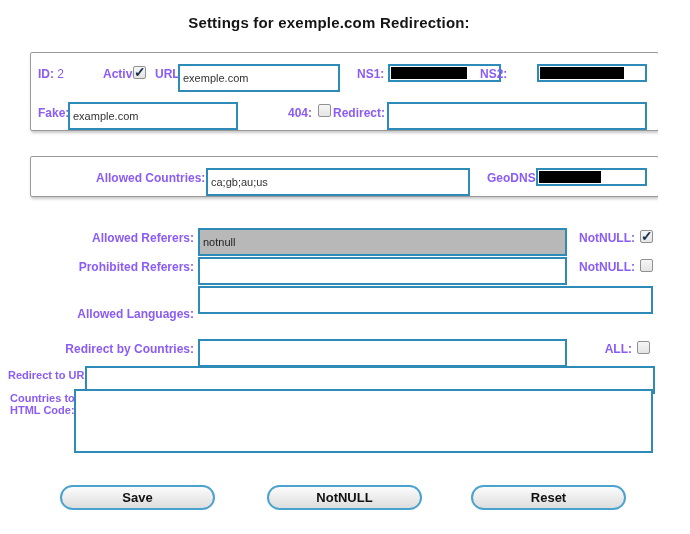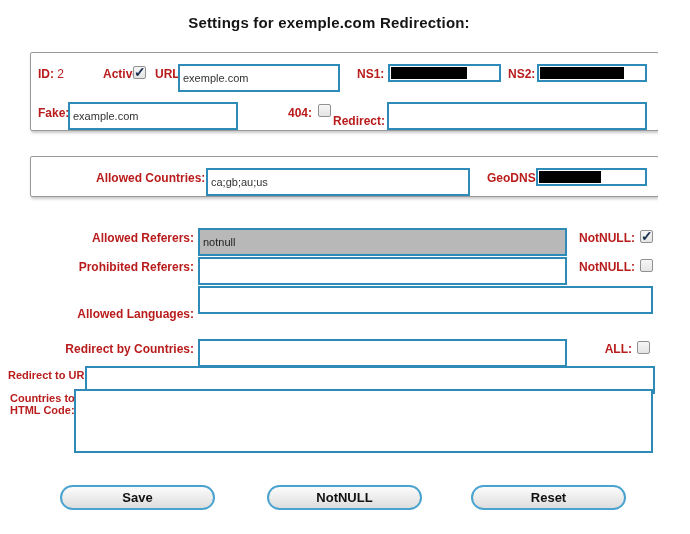--- a/index.html
+++ b/index.html
@@ -17,21 +17,21 @@
     border-radius:50%; background:#1c9ed9; color:#fff; font-size:9px; font-weight:bold;
     display:flex; align-items:center; justify-content:center; cursor:pointer;
     box-shadow:0 0 5px rgba(28,158,217,.65);
   }
   .groupbox {
     position:absolute; background:#fff; border:1px solid #9a9a9a; border-radius:2px;
     box-shadow:1px 2px 3px rgba(0,0,0,.22);
   }
   #box1 { left:30px; top:52px; width:629px; height:79px; }
   #box2 { left:30px; top:156px; width:629px; height:41px; }
-  .lbl { position:absolute; font-size:12px; font-weight:bold; color:#b91c1c; white-space:nowrap; }
+  .lbl { position:absolute; font-size:12px; font-weight:bold; color:#8b5cf6; white-space:nowrap; }
   .val { font-weight:normal; }
   .tin {
     position:absolute; height:18px; border:2px solid #2e8bb8; background:#fff;
     font-family:"Liberation Sans", sans-serif; font-size:11px; color:#333;
     padding:12px 3px; outline:none; border-radius:0;
   }
   .grey-bg { background:#b8b8b8; color:#222; }
   .redact-wrap { position:absolute; height:18px; border:2px solid #2e8bb8; background:#fff; }
   .redact { position:absolute; left:1px; top:1px; bottom:1px; background:#000; }
   .cb {
@@ -75,32 +75,32 @@
   <span class="cb checked" style="left:133px; top:66px;">✓</span>
 
   <span class="lbl" style="left:155px; top:67px;">URL:</span>
   <input class="tin" style="left: 178px; top: 64px; width: 162px;" value="exemple.com">
 
   <span class="lbl" style="left:357px; top:67px;">NS1:</span>
   <span class="redact-wrap" style="left:388px; top:64px; width:113px;">
     <span class="redact" style="width:70%;"></span>
   </span>
 
-  <span class="lbl" style="left:508px; top:67px;">NS2:</span>
+  <span class="lbl" style="left:480px; top:67px;">NS2:</span>
   <span class="redact-wrap" style="left:537px; top:64px; width:110px;">
     <span class="redact" style="width:79%;"></span>
   </span>
 
   <span class="lbl" style="left:38px; top:106px;">Fake:</span>
   <input class="tin" style="left: 68px; top: 102px; width: 170px;" value="example.com">
 
   <span class="lbl" style="left:288px; top:106px;">404:</span>
   <span class="cb" style="left:318px; top:104px;"></span>
 
-  <span class="lbl" style="left:333px; top:114px;">Redirect:</span>
+  <span class="lbl" style="left:333px; top:106px;">Redirect:</span>
   <input class="tin" style="left: 387px; top: 102px; width: 260px;" value="">
 
   <div class="groupbox" id="box2"></div>
 
   <span class="lbl" style="left:96px; top:171px;">Allowed Countries:</span>
   <input class="tin" style="left: 206px; top: 168px; width: 264px;" value="ca;gb;au;us">
 
   <span class="lbl" style="left:487px; top:171px;">GeoDNS:</span>
   <span class="redact-wrap" style="left:536px; top:168px; width:111px;">
     <span class="redact" style="width:58%;"></span>

